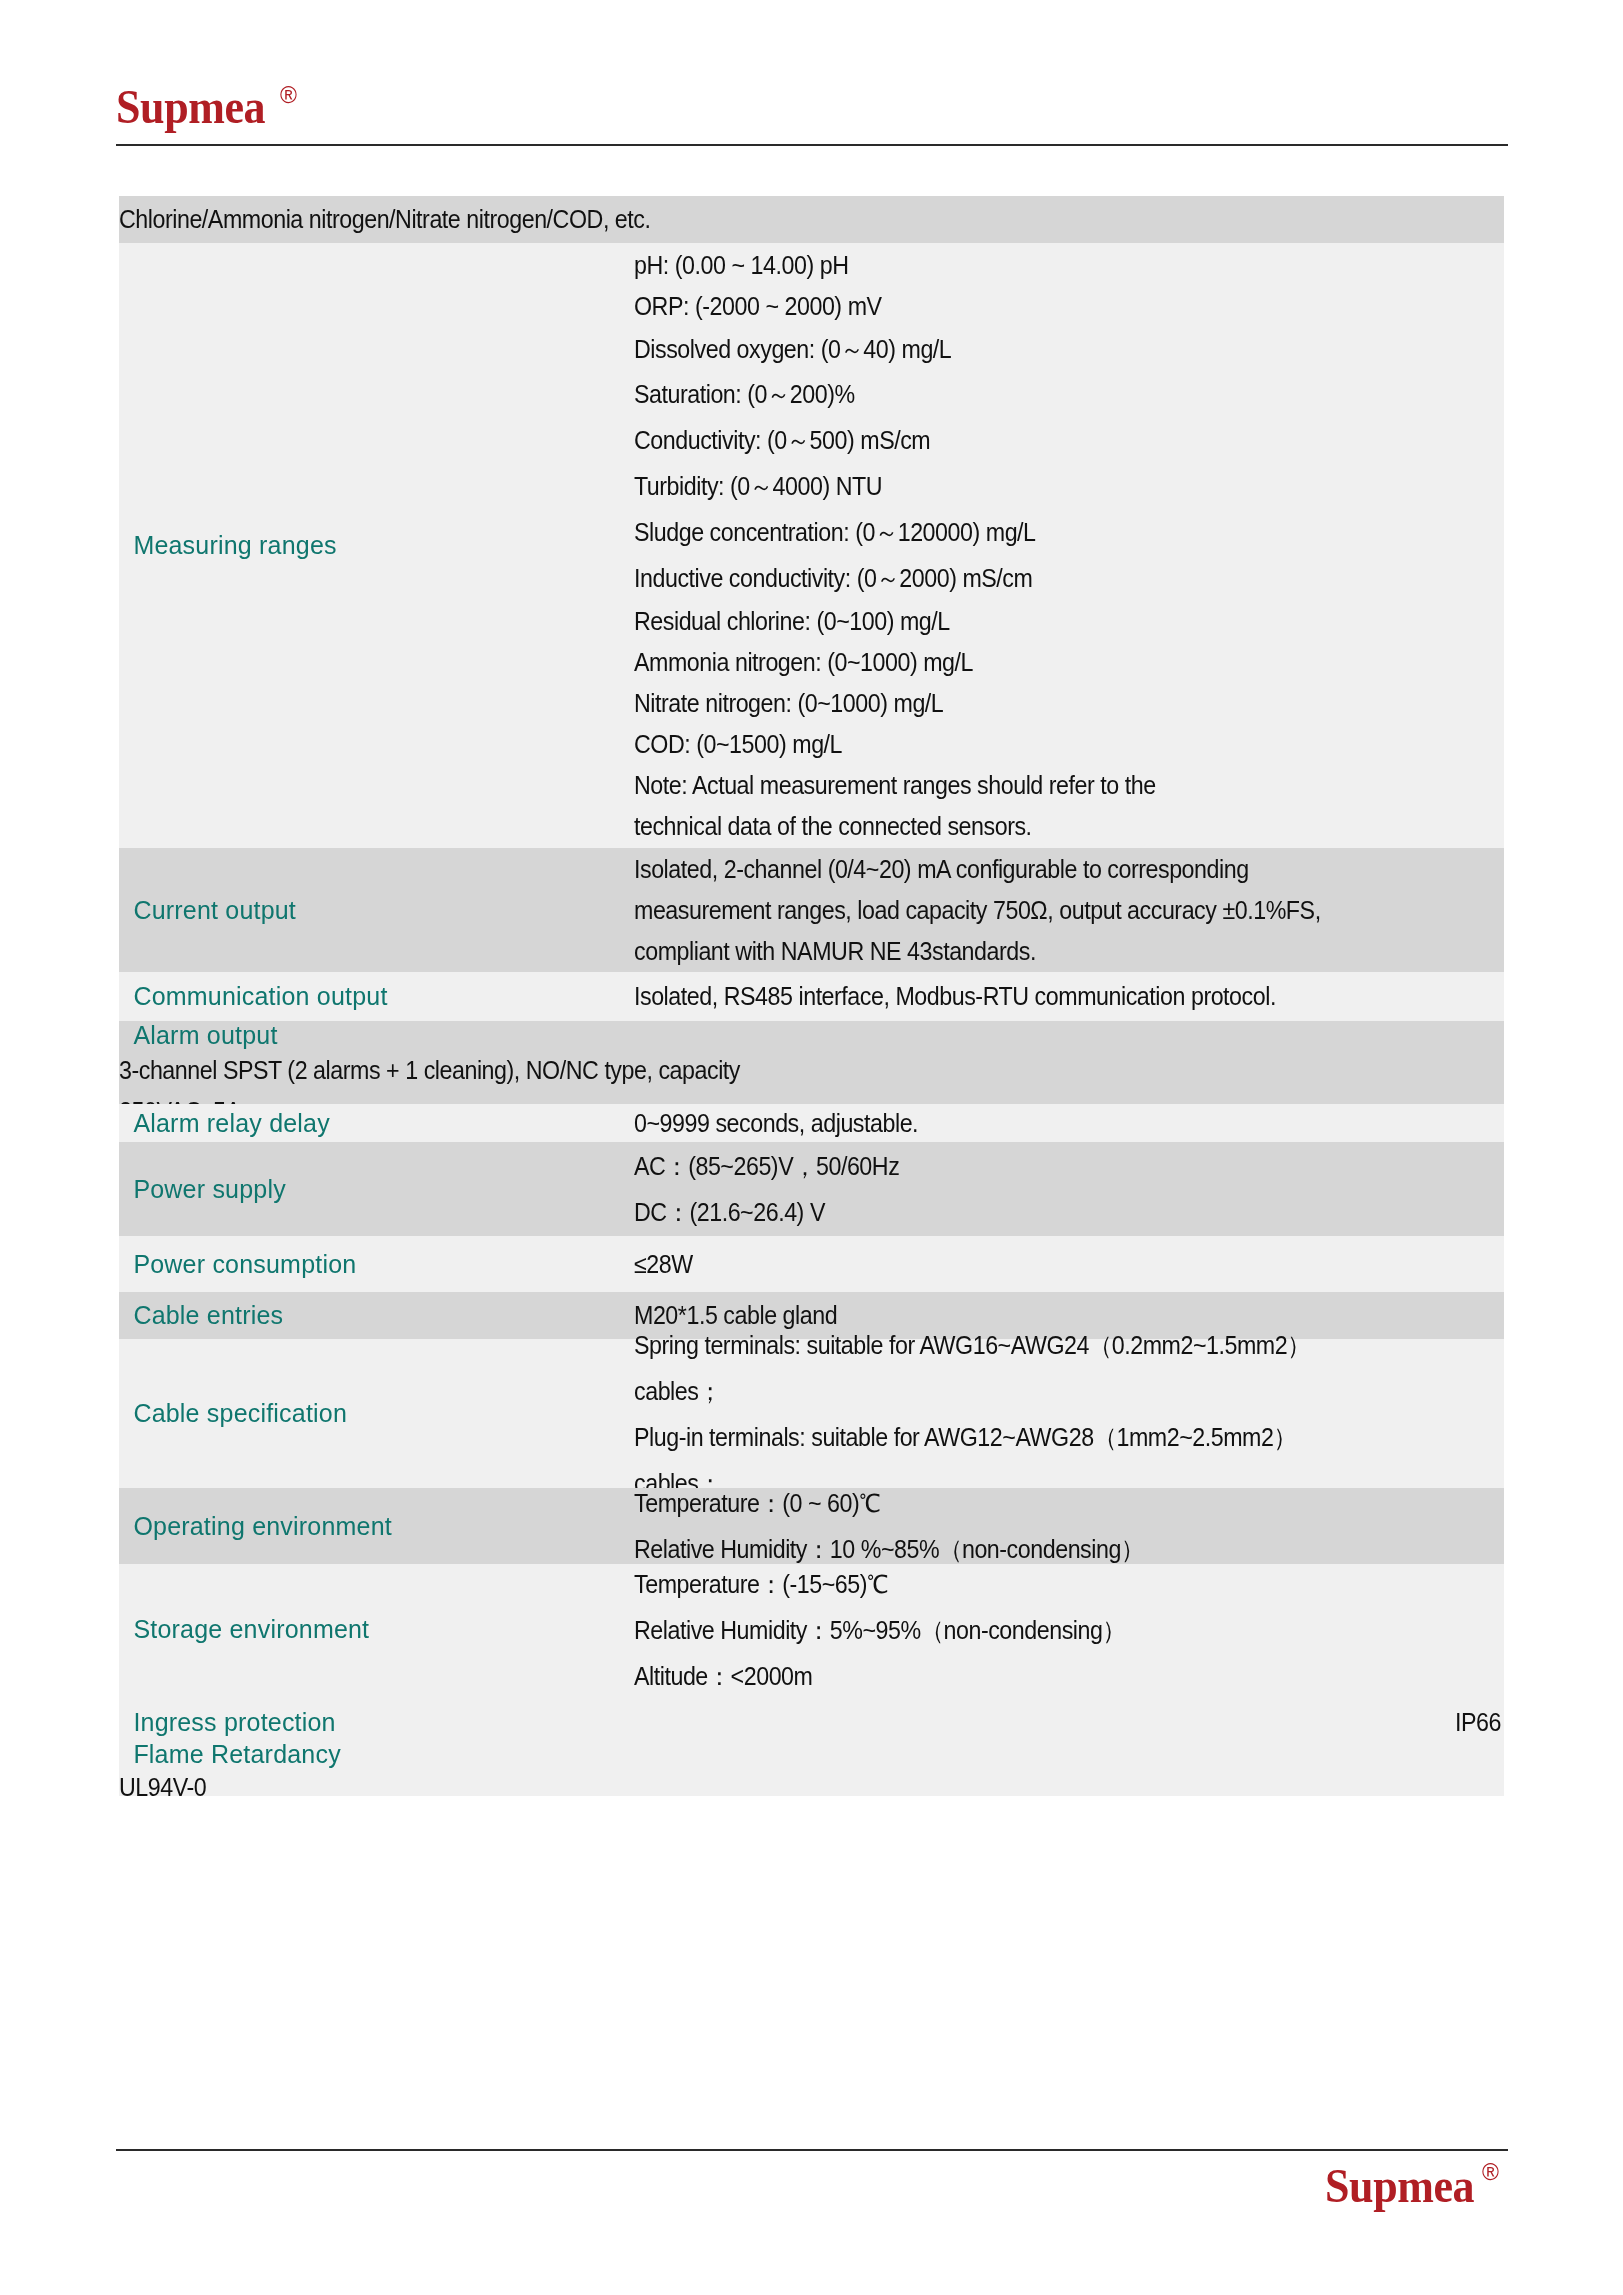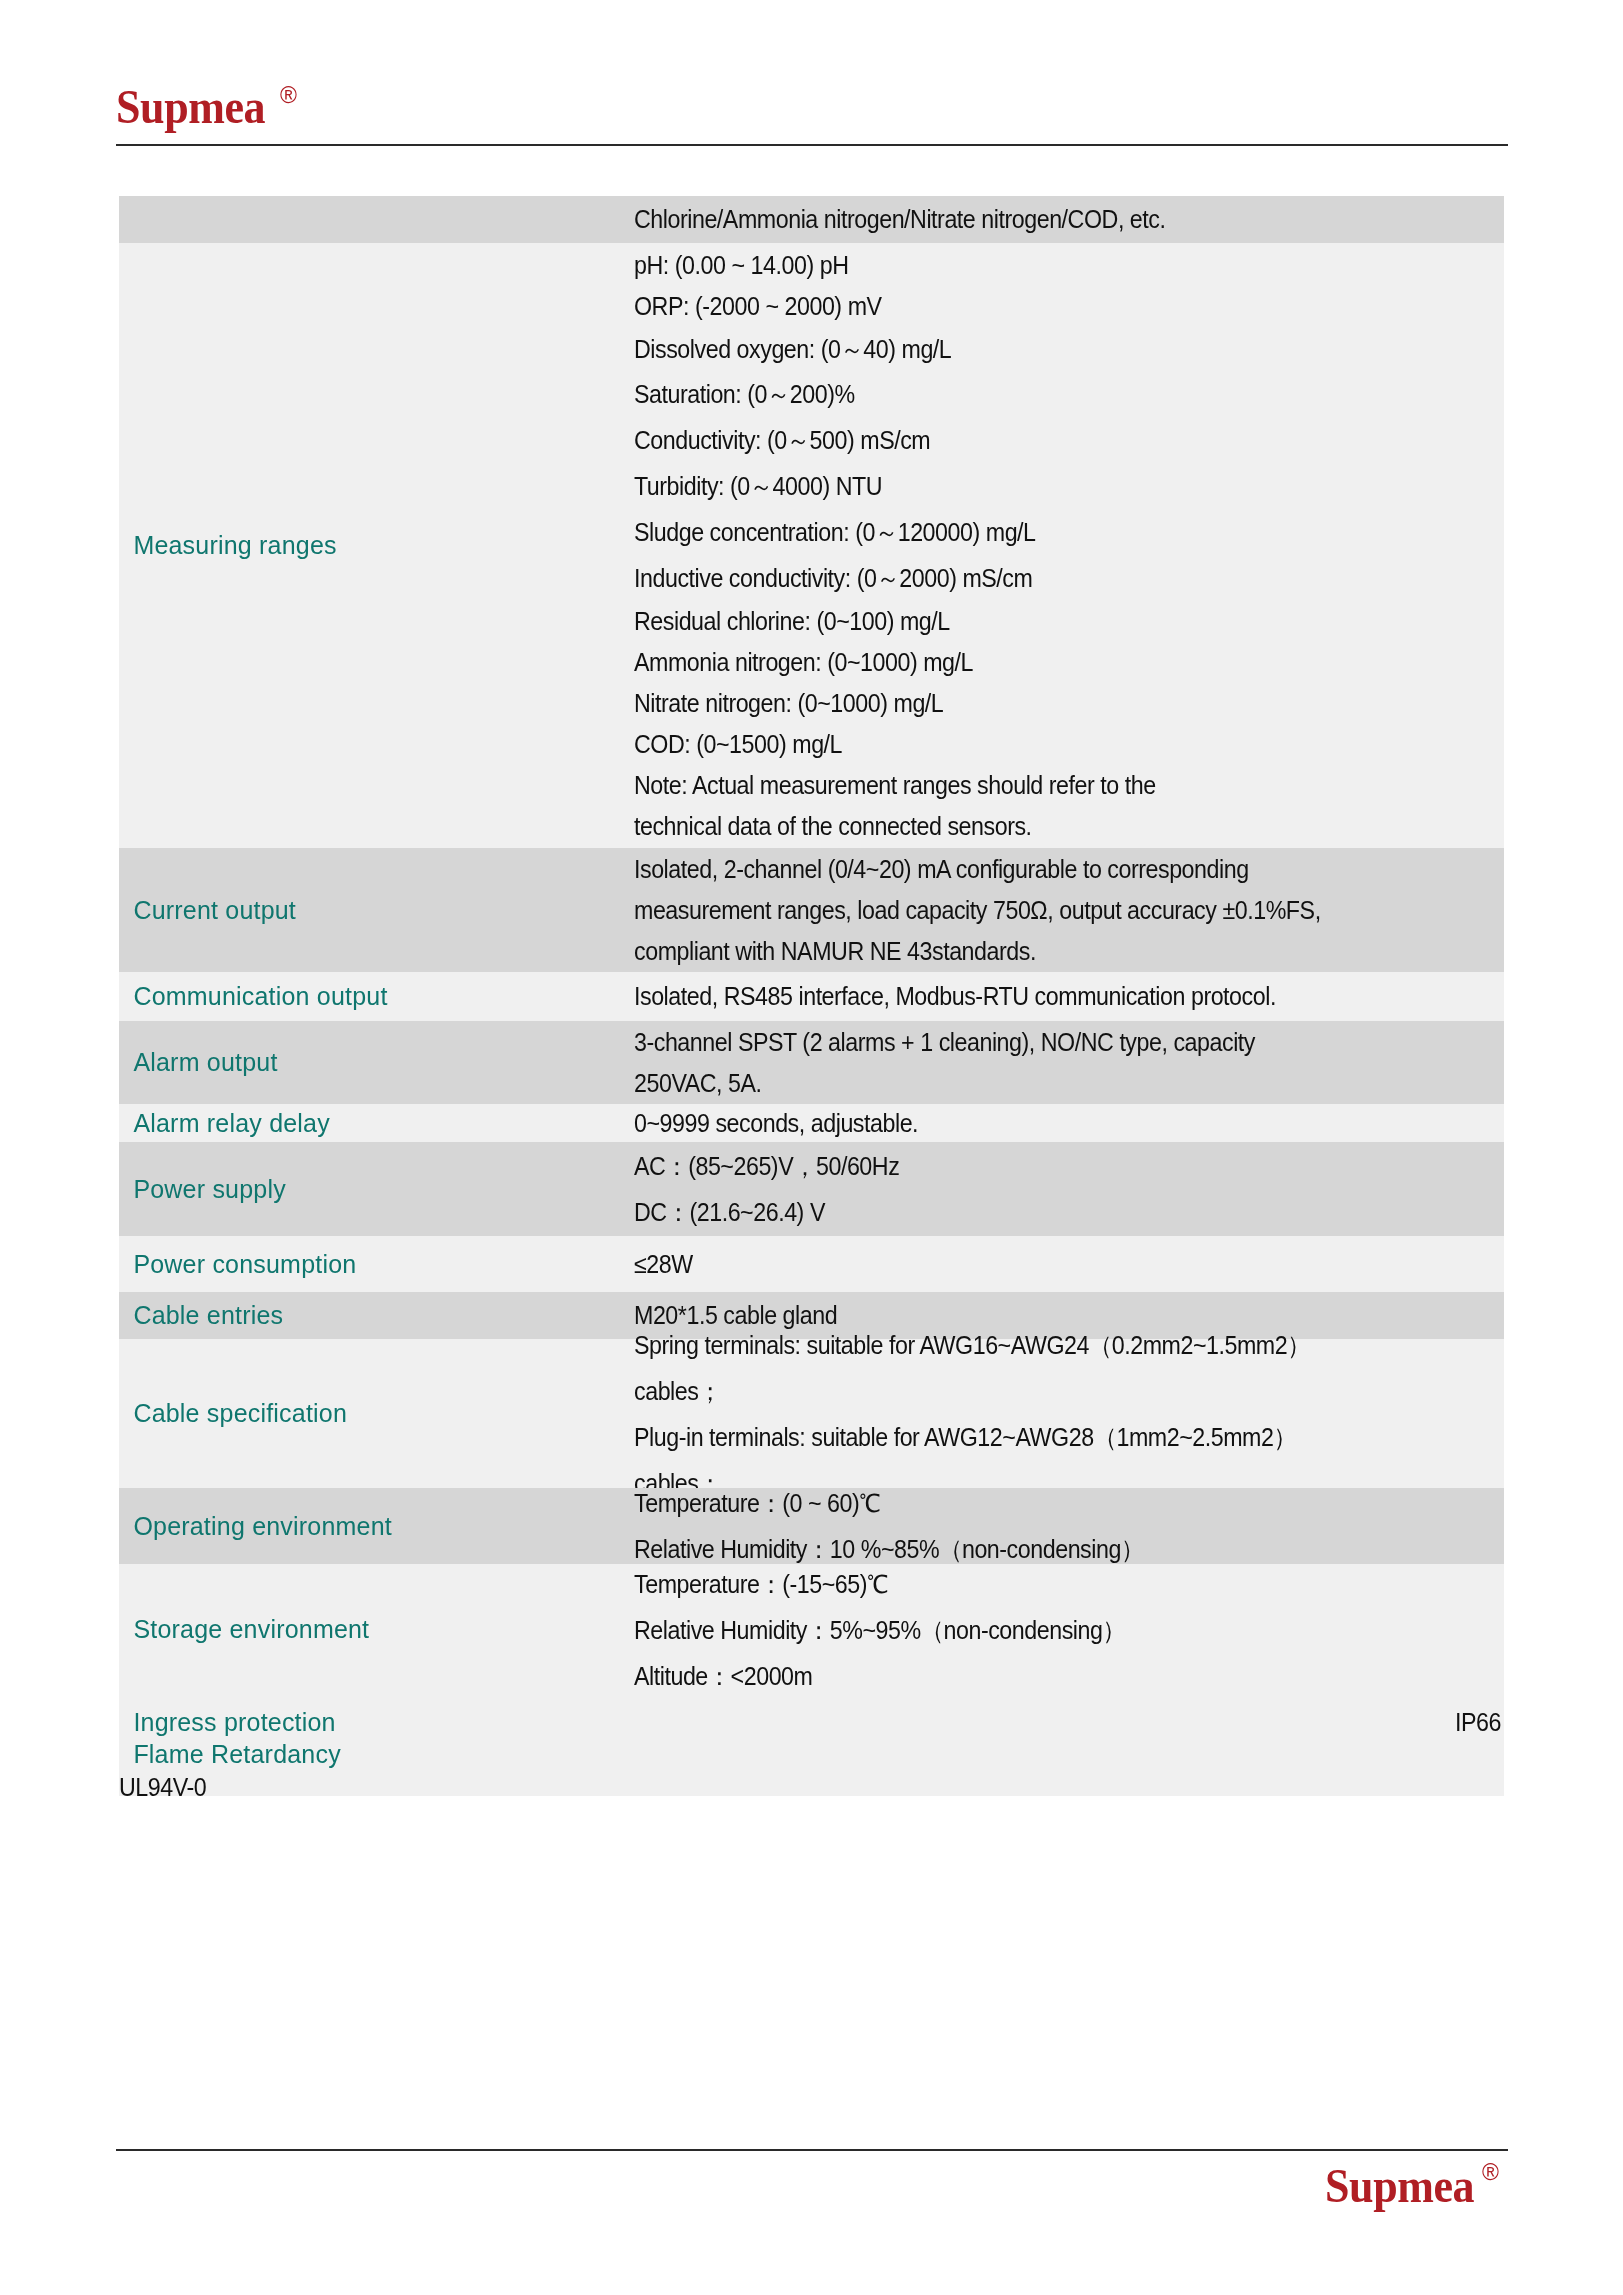--- a/index.html
+++ b/index.html
@@ -96,25 +96,25 @@
       color: #111111;
     }
     .cell-value .line {
       white-space: nowrap;
       font-family: "Liberation Sans", sans-serif;
       letter-spacing: -0.5px;
       transform: scaleX(0.93);
       transform-origin: left center;
     }
     
-    .h-r0 { height: 47px; }
+    .h-r0 { height: 47px; flex-direction: column; }
     .h-r1 { height: 605px; }
     .h-r2 { height: 124px; }
     .h-r3 { height: 49px; }
-    .h-r4 { height: 83px; }
+    .h-r4 { height: 83px; flex-direction: column; }
     .h-r5 { height: 38px; }
     .h-r6 { height: 94px; }
     .h-r7 { height: 56px; }
     .h-r8 { height: 47px; }
     .h-r9 { height: 149px; }
     .h-r10 { height: 76px; }
     .h-r11 { height: 131px; }
     .h-r12 { height: 42px; gap: 8px; }
     .h-r13 { height: 59px; flex-direction: column; }
     .lh-48 .line { line-height: 41px; }

